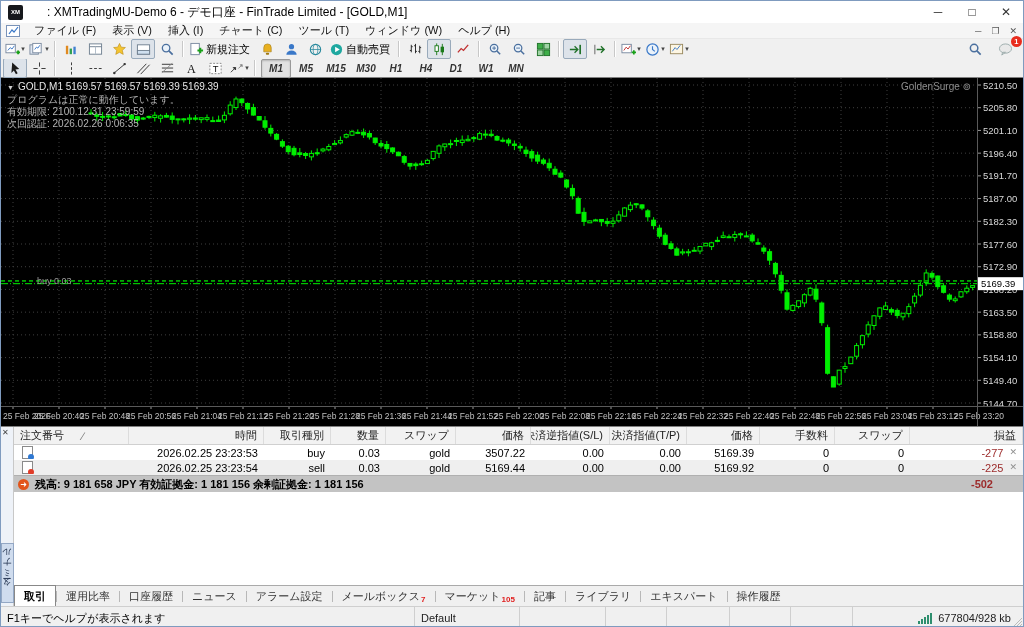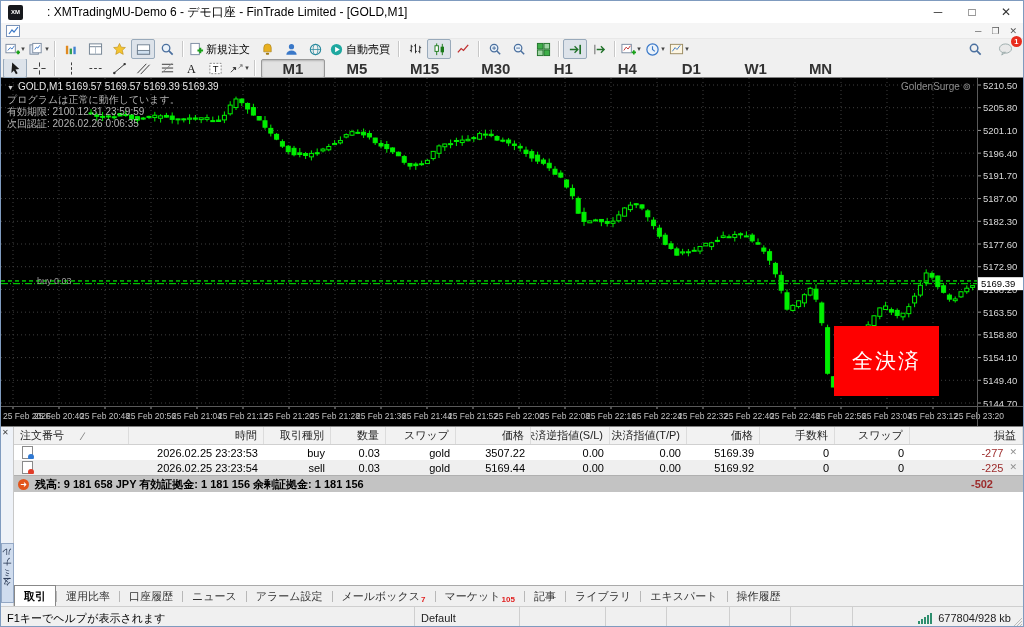--- a/index.html
+++ b/index.html
@@ -22,22 +22,22 @@
   .mdi-controls span{padding:0 2px;}
   
   .tb1{height:20px;background:#f0f0f0;display:flex;align-items:center;padding-left:2px;position:relative;}
   .tb2{height:19px;background:#f0f0f0;display:flex;align-items:center;padding-left:2px;border-bottom:1px solid #808080;box-sizing:border-box;}
   .tbtn{height:18px;min-width:20px;display:flex;align-items:center;justify-content:center;border:1px solid transparent;
         padding:0 1px;margin:0 0px;border-radius:2px;}
   .tbtn.pressed{background:#dde3ea;border:1px solid #9ab;}
   .tbtn .lbl{font-size:11px;margin:0 3px 0 2px;color:#000;white-space:nowrap;}
   .caret{font-size:7px;color:#444;margin-left:1px;}
   .tsep{width:1px;height:16px;background:#c8c8c8;border-right:1px solid #fff;margin:0 3px;}
-  .tf-btn{height:17px;min-width:22px;padding:0 20px;display:flex;align-items:center;justify-content:center;
-          font-size:15px;font-weight:bold;color:#333;border:1px solid transparent;border-radius:2px;}
+  .tf-btn{height:17px;min-width:22px;padding:0 3px;display:flex;align-items:center;justify-content:center;
+          font-size:10px;font-weight:bold;color:#333;border:1px solid transparent;border-radius:2px;font-style:italic;}
   .tf-btn.active{background:#e2e2e2;border:1px solid #999;box-shadow:inset 0 1px 2px rgba(0,0,0,.2);}
   .tb-right{position:absolute;right:6px;top:0;height:20px;display:flex;align-items:center;gap:6px;}
   .badge{position:absolute;top:-4px;right:-6px;background:#e82c1e;color:#fff;border-radius:7px;
          font-size:7.5px;font-weight:bold;padding:1px 3.5px;}
   
   .chart-area{position:relative;height:348px;background:#000;}
   .chart-area svg{position:absolute;left:0;top:0;}
   .ohlc-line{position:absolute;left:6px;top:3px;color:#e8e8e8;font-size:10px;white-space:nowrap;}
   .ohlc-line .tri{font-size:7px;color:#d0d0d0;margin-right:4px;}
   .ea-lines{position:absolute;left:6px;top:16px;color:#b4b4b4;font-size:10px;line-height:12px;}
@@ -103,20 +103,21 @@
     </div>
   </div>
 
   <div class="menubar">
     <span class="mdi-icon">
       <svg width="14" height="12" viewBox="0 0 14 12">
           <rect x="0.5" y="0.5" width="13" height="11" fill="#fff" stroke="#7a93b8"></rect>
           <path d="M3 9l3-4 2 2 4-5" stroke="#3a78c8" fill="none" stroke-width="1.2"></path>
         </svg>
     </span>
+    <span id="menu-items"><span class="menu-item">ファイル (F)</span><span class="menu-item">表示 (V)</span><span class="menu-item">挿入 (I)</span><span class="menu-item">チャート (C)</span><span class="menu-item">ツール (T)</span><span class="menu-item">ウィンドウ (W)</span><span class="menu-item">ヘルプ (H)</span></span>
     <div class="mdi-controls">
       <span>─</span>
       <span>❐</span>
       <span>✕</span>
     </div>
   </div>
 
   <div class="tb1">
     <span id="tb1-items" style="display:flex;align-items:center;">
         <span class="tbtn">
@@ -880,21 +881,20 @@
     </div>
     <div class="ea-lines">
       <div>プログラムは正常に動作しています。</div>
       <div>有効期限: 2100.12.31 23:59:59</div>
       <div>次回認証: 2026.02.26 0:06:35</div>
     </div>
     <div class="watermark">
       <span>GoldenSurge</span> <span>⊚</span>
     </div>
     <div class="buy-label">buy 0.03</div>
-    <div class="close-all-btn">全決済</div>
   </div>
 
   <div class="bottom-panel">
     <div class="left-rail">
       <span class="rail-close">✕</span>
       <div class="rail-tab">
         <span>ターミナル</span>
       </div>
     </div>
     <div class="panel-content">

